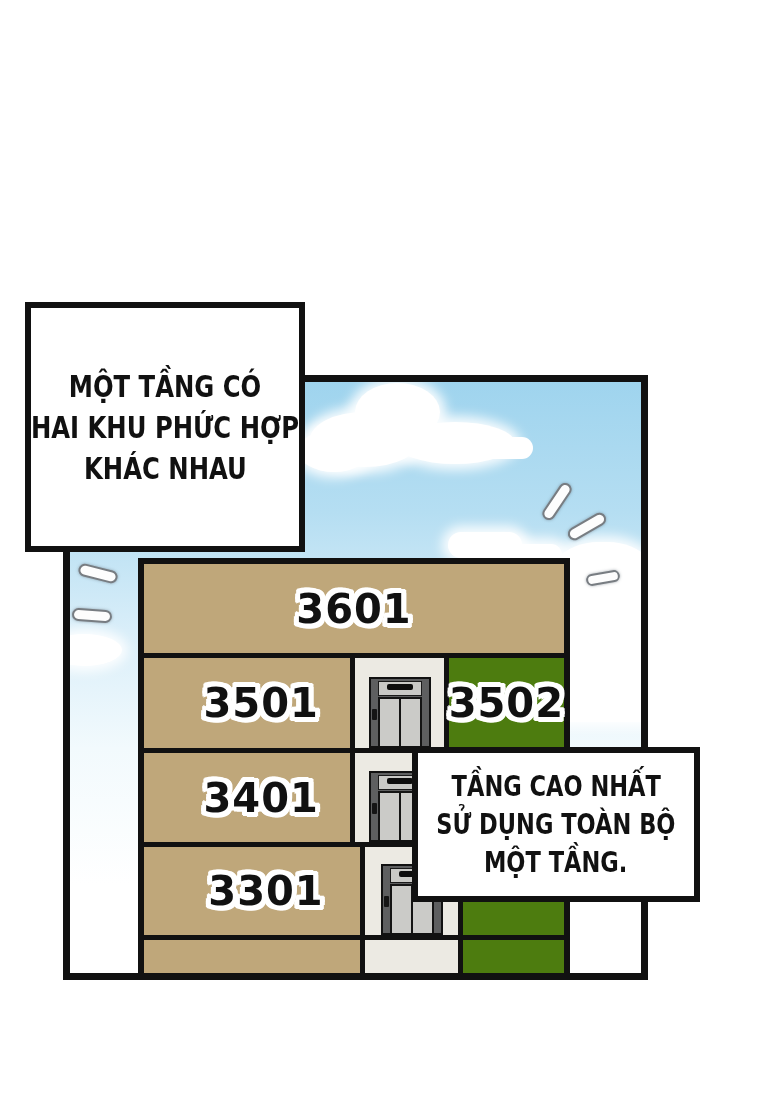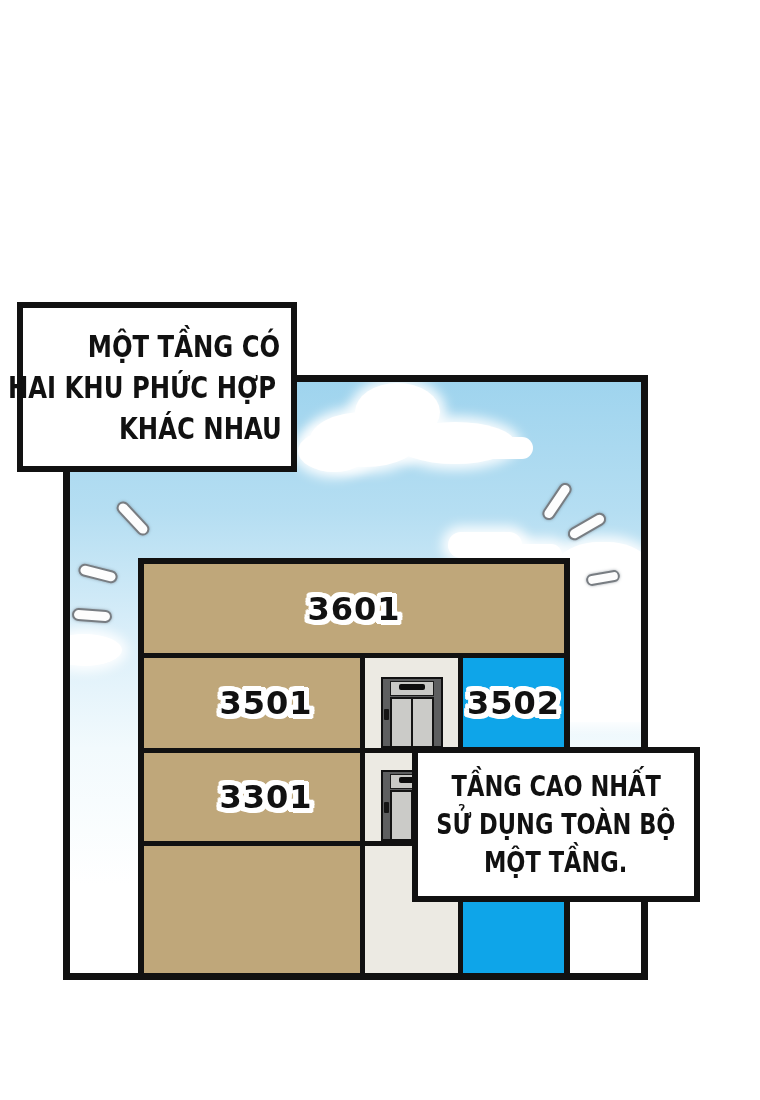--- a/index.html
+++ b/index.html
@@ -22,23 +22,23 @@
     box-sizing:border-box;border:6px solid #111;border-bottom:none;
     display:flex;flex-direction:column;z-index:2;background:#bfa77a;
   }
   .floor{position:relative;display:flex;box-sizing:border-box;border-bottom:5px solid #111;}
   .floor.full{height:94px;background:#bfa77a;align-items:center;justify-content:center;}
   .floor.r2{height:95px;} .floor.r3{height:94px;} .floor.r4{height:93px;}
   .floor.strip{flex:1;border-bottom:none;}
   .cell{position:relative;display:flex;align-items:center;justify-content:center;box-sizing:border-box;}
   .cell.left{width:188px;background:#bfa77a;margin-left:28px;}
   .cell.elev{width:103px;background:#eceae3;border-left:5px solid #111;border-right:5px solid #111;}
-  .cell.right{flex:1;background:#0ea5e9;}
+  .cell.right{flex:1;background:#4d7c0f;}
   .unit-label{
-    font-size:32px;font-weight:bold;color:#111;letter-spacing:1px;white-space:nowrap;
+    font-size:40px;font-weight:bold;color:#111;letter-spacing:1px;white-space:nowrap;
     text-shadow:-4px -4px 0 #fff,4px -4px 0 #fff,-4px 4px 0 #fff,4px 4px 0 #fff,
                 -5px 0 0 #fff,5px 0 0 #fff,0 -5px 0 #fff,0 5px 0 #fff,
                 -3px -5px 0 #fff,3px 5px 0 #fff,-5px 3px 0 #fff,5px -3px 0 #fff;
   }
   
   .elevator{
     position:absolute;bottom:0;left:50%;transform:translateX(-50%);
     width:62px;height:71px;background:#5e5f60;border:2px solid #111;box-sizing:border-box;
   }
   .elev-header{position:absolute;top:2px;left:7px;right:7px;height:13px;background:#c9c9c6;border:1px solid #1a1a1a;}
@@ -52,21 +52,21 @@
   .dash{
     position:absolute;background:#fdfdfd;border:2.5px solid #787d82;border-radius:12px;
     box-shadow:0 0 3px rgba(90,100,110,.55);z-index:4;box-sizing:border-box;
   }
   
   .speech-box{
     position:absolute;background:#ffffff;border:6px solid #111;box-sizing:border-box;
     display:flex;flex-direction:column;align-items:center;justify-content:center;
     z-index:5;color:#111;text-align:center;
   }
-  .box1{left:17px;top:302px;width:280px;height:170px;align-items:flex-end;}
+  .box1{left:25px;top:302px;width:280px;height:250px;}
   .box2{left:412px;top:747px;width:288px;height:155px;}
   .speech-line{
     font-weight:bold;white-space:nowrap;transform:scale(0.9,1.12);transform-origin:center;
   }
   .box1 .speech-line{font-size:27px;line-height:41px;}
   .box2 .speech-line{font-size:25px;line-height:38px;}
 </style>
 </head>
 <body>
 
@@ -104,20 +104,40 @@
               <div class="elev-door"></div>
             </div>
           <div class="elev-button"></div>
         </div>
       </div>
       <div class="cell right">
         <span class="unit-label">3502</span>
       </div>
     </div>
 
+    <div class="floor r3">
+      <div class="cell left">
+        <span class="unit-label">3401</span>
+      </div>
+      <div class="cell elev">
+        <div class="elevator">
+          <div class="elev-header">
+              <div class="elev-bar"></div>
+            </div>
+          <div class="elev-doors">
+              <div class="elev-door"></div>
+              <div class="elev-door"></div>
+            </div>
+          <div class="elev-button"></div>
+        </div>
+      </div>
+      <div class="cell right">
+        <span class="unit-label">3402</span>
+      </div>
+    </div>
 
     <div class="floor r4">
       <div class="cell left">
         <span class="unit-label">3301</span>
       </div>
       <div class="cell elev">
         <div class="elevator">
           <div class="elev-header">
               <div class="elev-bar"></div>
             </div>

